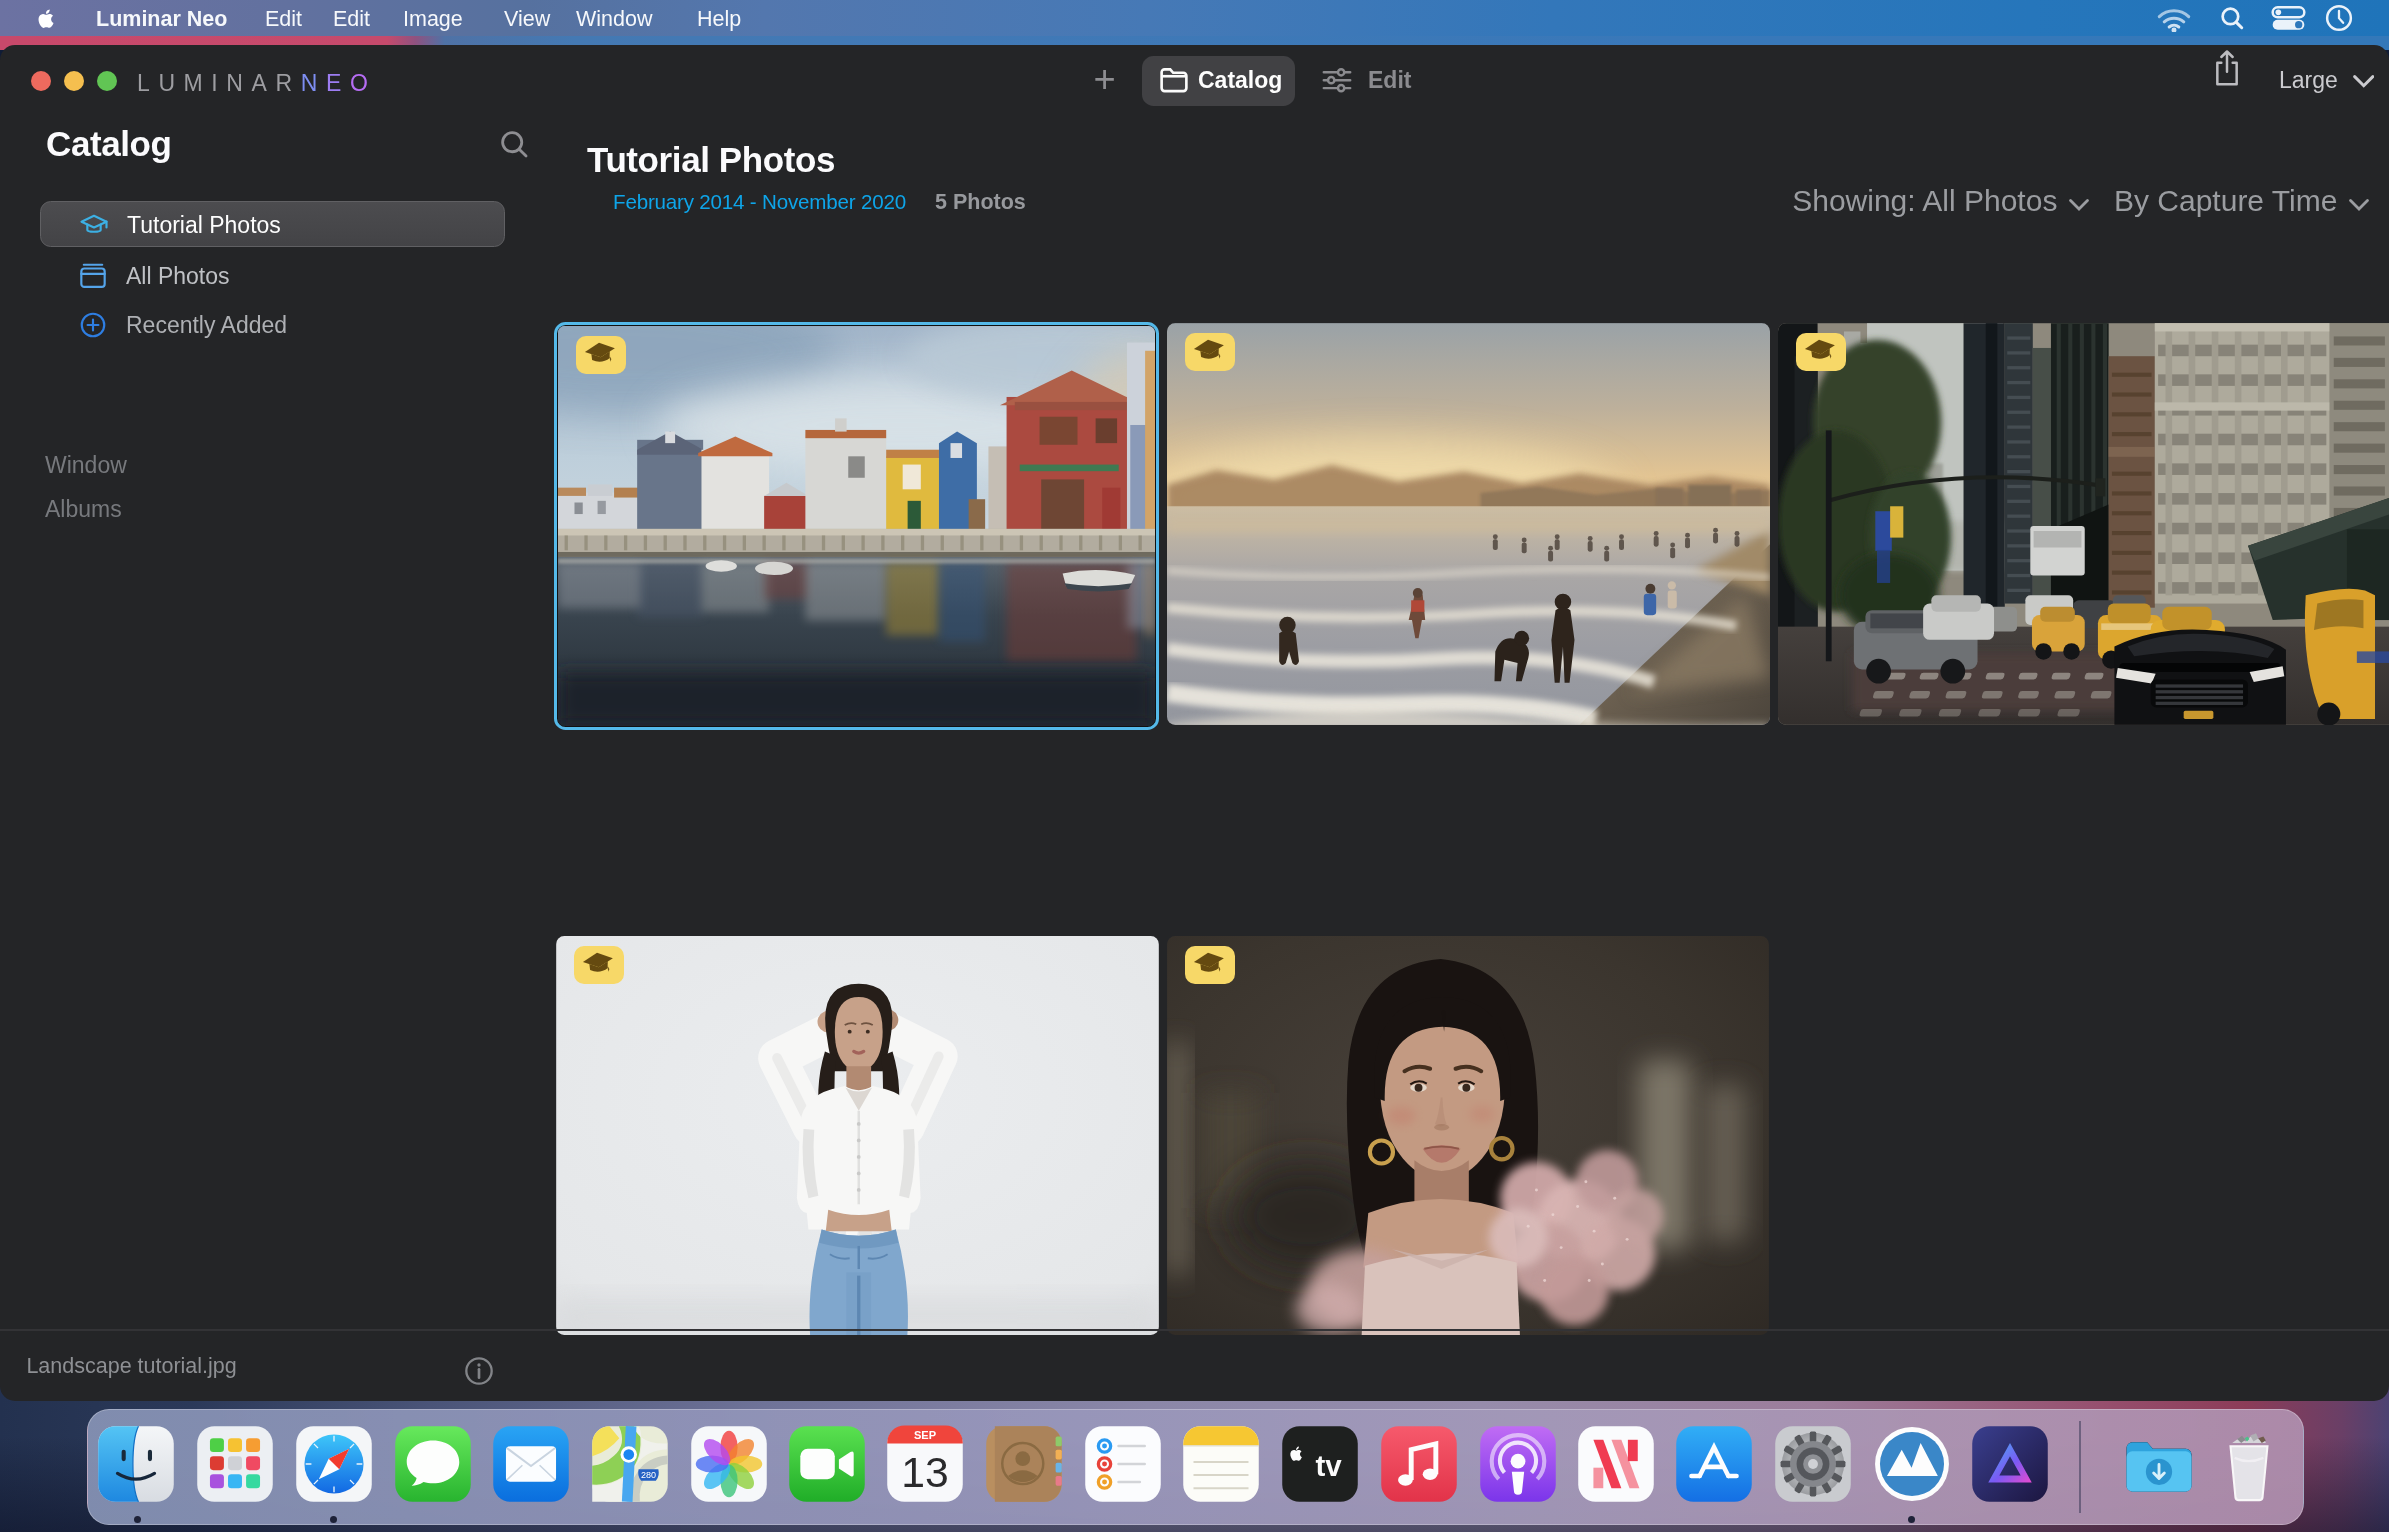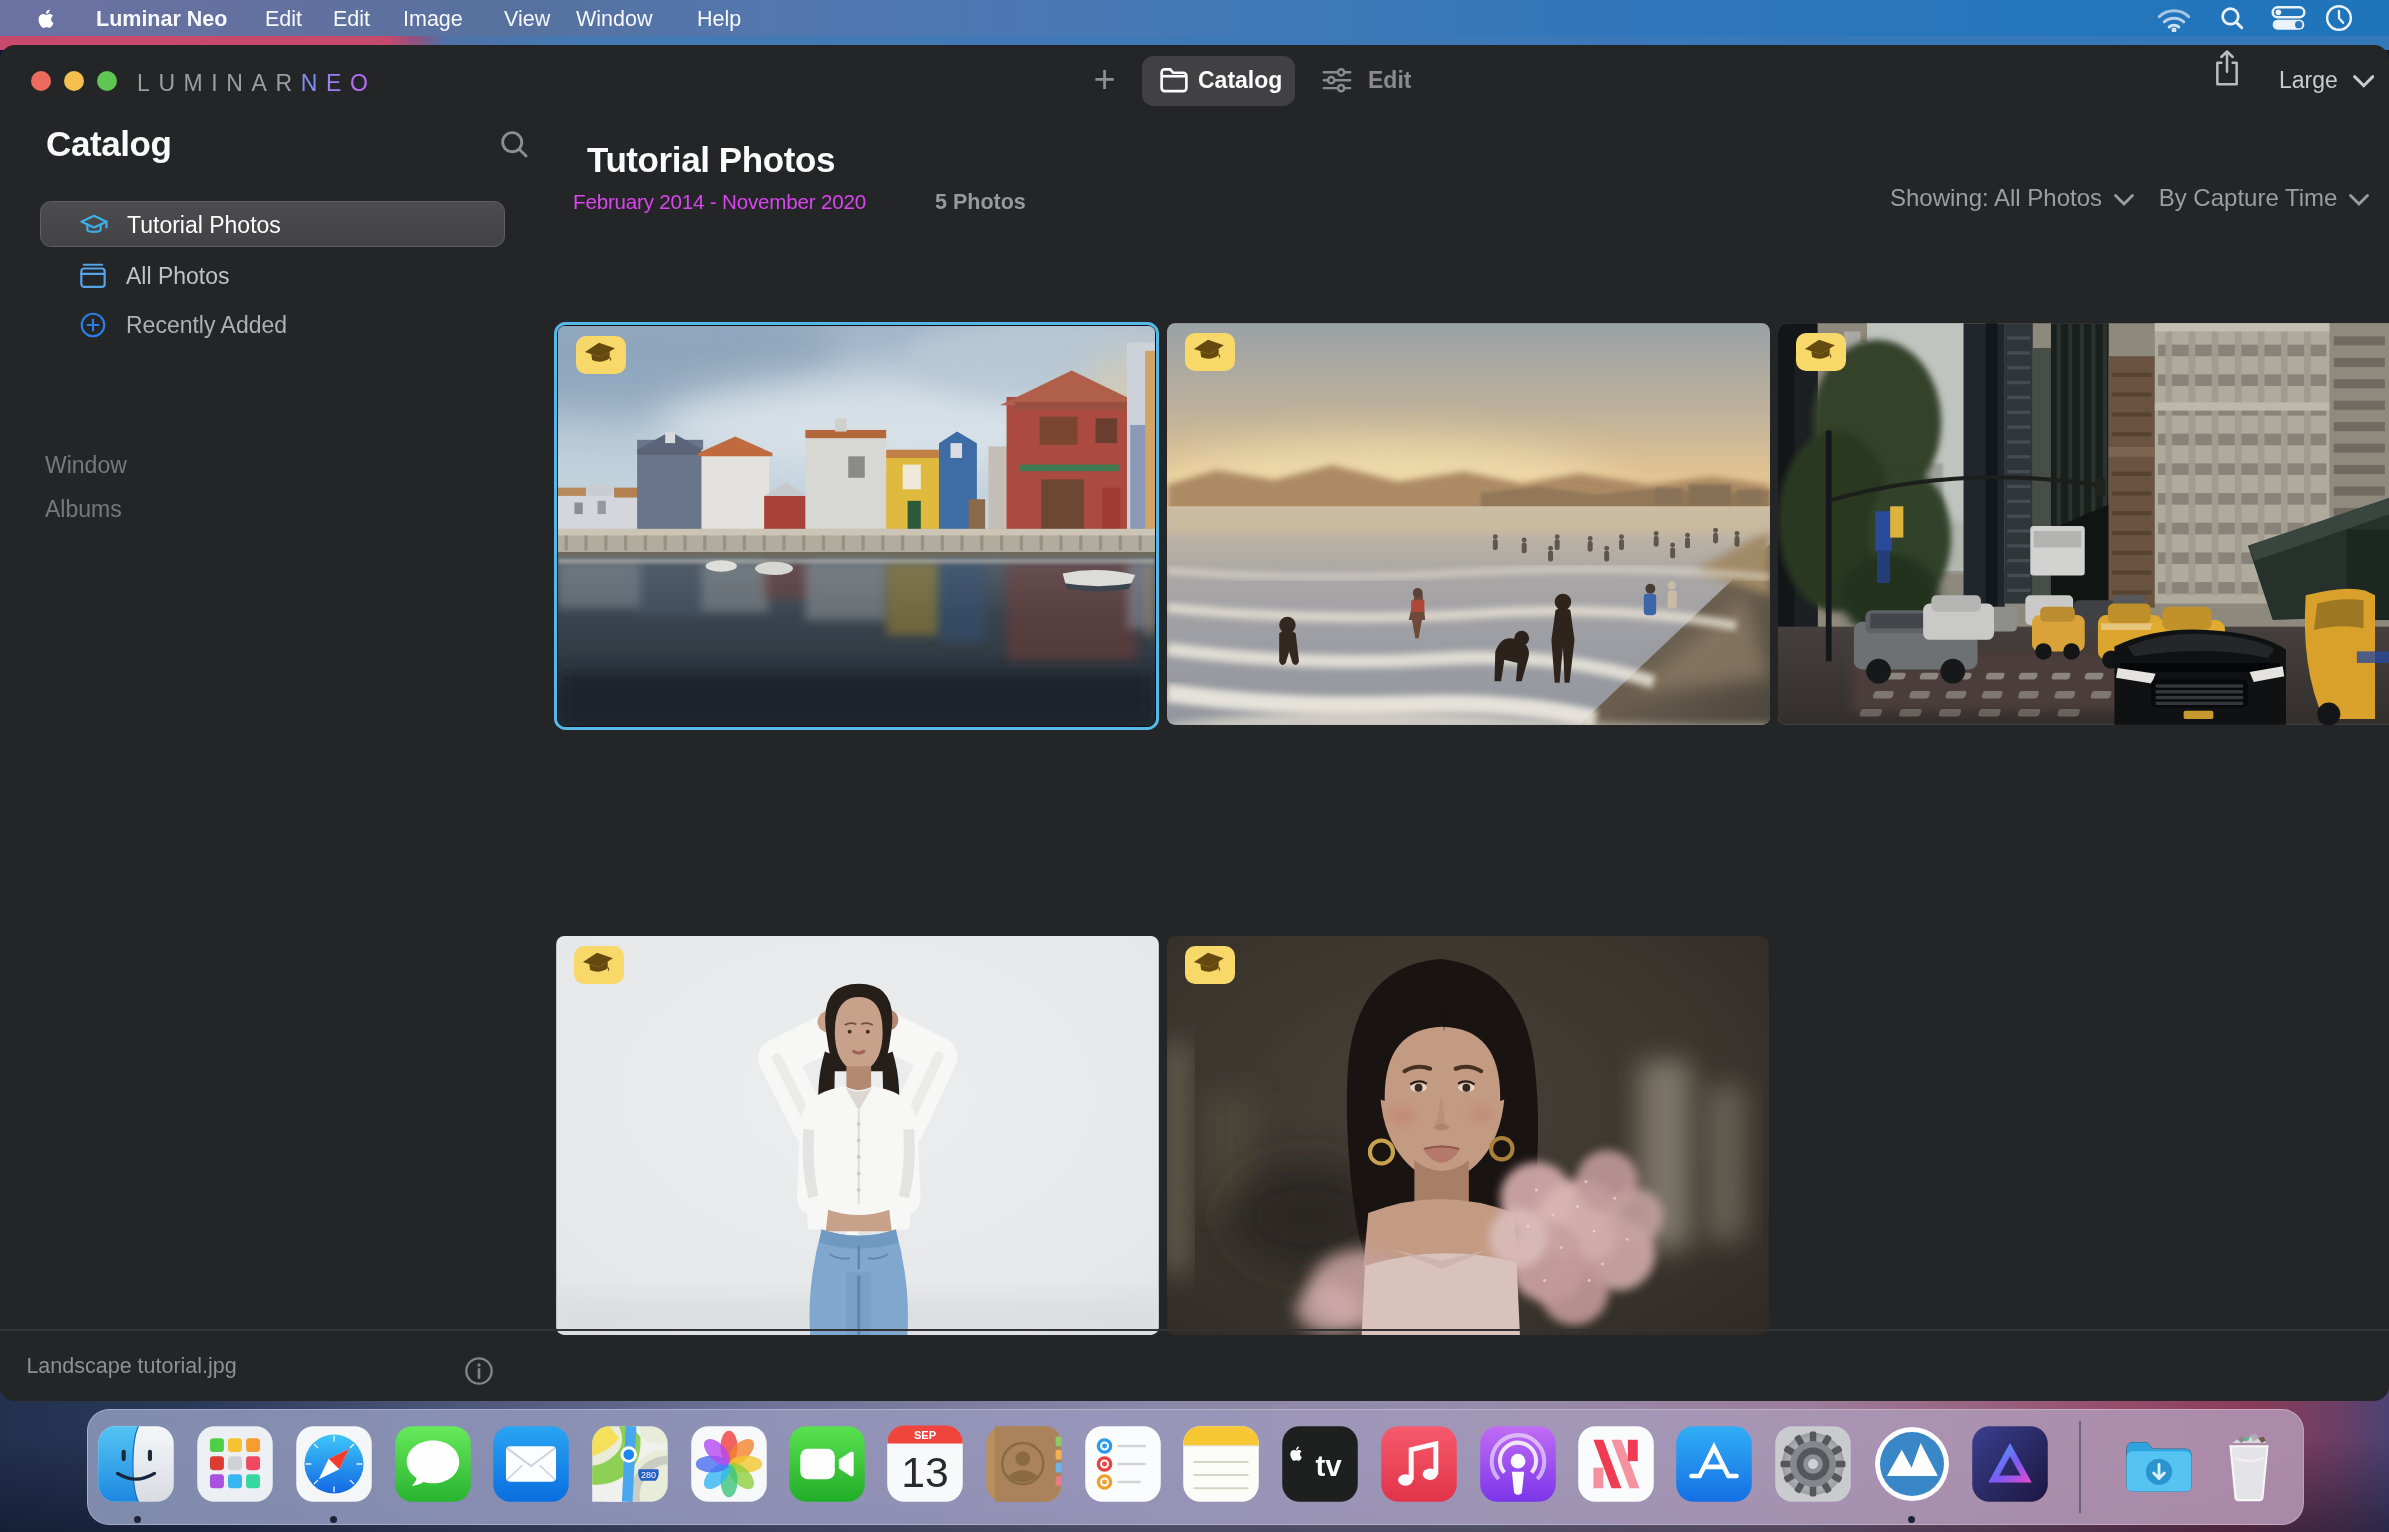--- a/index.html
+++ b/index.html
@@ -25,23 +25,23 @@
   #editgrp { left:1322px; top:10.7px; height:50px; }
   #editgrp span { position:absolute; left:46px; top:11.6px; color:#8b8b8f; font-size:23px; font-weight:bold; }
   #largegrp { left:2279px; top:22px; color:#cbcbcf; font-size:23px; }
   #sb-title { left:46px; top:79px; color:#fbfbfd; font-size:35px; font-weight:bold; letter-spacing:-0.4px; }
   .srow { position:absolute; left:40px; width:465px; height:46px; }
   .srow .ic { position:absolute; left:38px; top:8.3px; width:30px; height:30px; }
   .srow .tx { position:absolute; left:86px; top:10px; font-size:23px; }
   #row-sel { top:156px; background:linear-gradient(180deg,#4c4c4f,#434346); border:1.7px solid #606063; border-radius:10.7px; }
   .sheader { position:absolute; left:45px; color:#77797d; font-size:23px; }
   #mh-title { left:587px; top:95px; color:#fbfbfd; font-size:35px; font-weight:bold; letter-spacing:-0.4px; }
-  #mh-sub { left:573px; top:145px; color:#d946ef; font-size:20.6px; letter-spacing:-0.2px; }
+  #mh-sub { left:613px; top:145px; color:#0ea5e9; font-size:20.6px; letter-spacing:-0.2px; }
   #mh-sub2 { left:935px; top:145px; color:#97999d; font-size:21.5px;font-weight:bold; }
-  #sort { top:139px; right:20px; color:#9b9da1; font-size:24px; }
+  #sort { top:139px; right:20px; color:#9b9da1; font-size:30px; }
   .ph { position:absolute; border-radius:8.3px; overflow:hidden; }
   .ph svg { display:block; }
   #p1wrap { left:554px; top:277px; width:605px; height:408px; border-radius:11.6px; border:3.3px solid #54b9e9; background:#111; }
   #p1wrap .inner { position:absolute; left:0.8px; top:0.8px; width:597px; height:400px; border-radius:6.6px; overflow:hidden; }
   .badge { position:absolute; left:18px; top:10px; width:50px; height:38px; background:#f7d868; border-radius:10px; z-index:5; }
   .badge svg { position:absolute; left:7.4px; top:5px; }
   #divider { left:0px; top:1284px; width:2389px; height:1.7px; background:#333336; }
   #fname { left:26.4px; top:1309px; color:#8e9094; font-size:21.5px; }
   #dock { left:87px; top:1409px; width:2217px; height:116px; border-radius:22px;
     background:linear-gradient(90deg,rgba(134,146,180,.94) 0%,rgba(143,147,183,.94) 25%,rgba(152,150,186,.94) 45%,rgba(162,152,184,.94) 65%,rgba(172,148,178,.94) 85%,rgba(175,143,174,.94) 100%);

